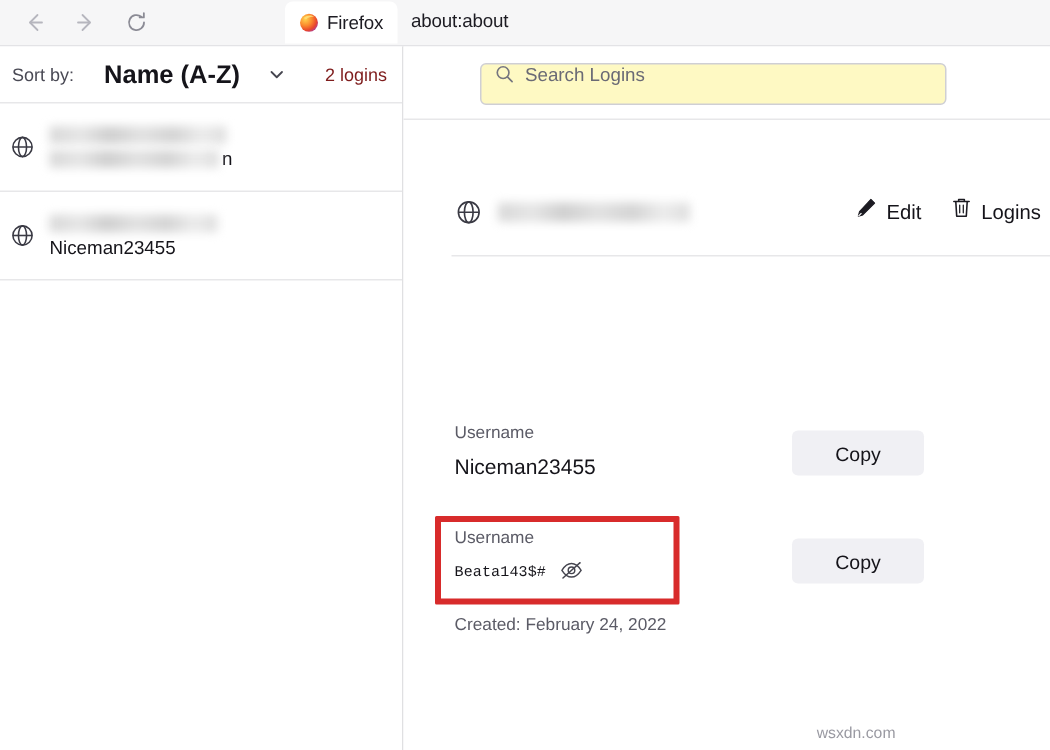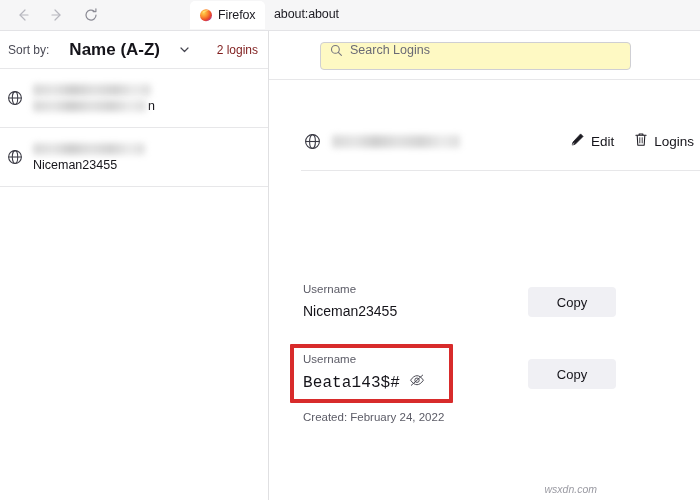--- a/index.html
+++ b/index.html
@@ -122,36 +122,36 @@
     position: absolute;
     width: 88px; height: 30px;
     background: #f0f0f4; border-radius: 4px; border: none;
     display: flex; align-items: center; justify-content: center;
     font-size: 13px; color: #15141a;
     font-family: "Liberation Sans", sans-serif;
   }
 
   .pw-value {
     font-family: "Liberation Mono", monospace;
-    font-size: 16px; color: #15141a;
+    font-size: 10px; color: #15141a;
     letter-spacing: 0.1px;
     display: flex; align-items: center; gap: 9px;
   }
   .red-box {
     position: absolute; left: 290px; top: 344px;
     width: 163px; height: 59px;
     border: 4px solid #d82b2b;
     border-radius: 1px;
     pointer-events: none;
   }
   .meta-line { font-size: 11.5px; color: #5b5b66; line-height: 1.05; }
 
   .watermark {
     position: absolute; right: 7px; bottom: 5px;
-    font-size: 10.5px; color: #9a9aa2; font-style: italic;
+    font-size: 10.5px; color: #9a9aa2;
   }
 </style>
 </head>
 <body>
 
 <div id="app">
 
   <div class="chrome">
     <div class="nav-btns">
       <div class="nav-btn">

